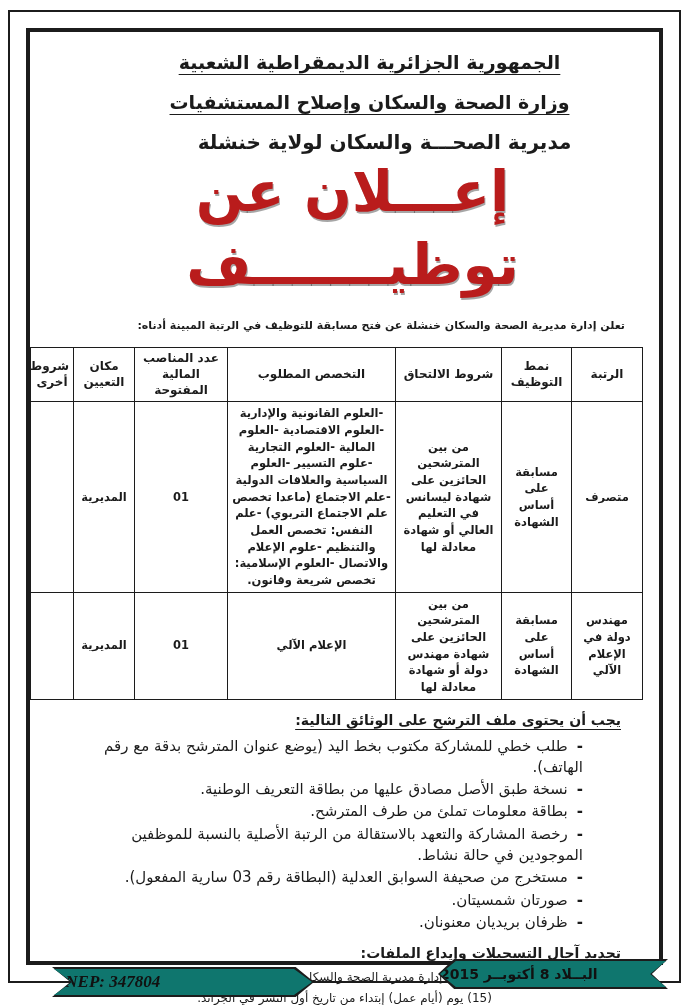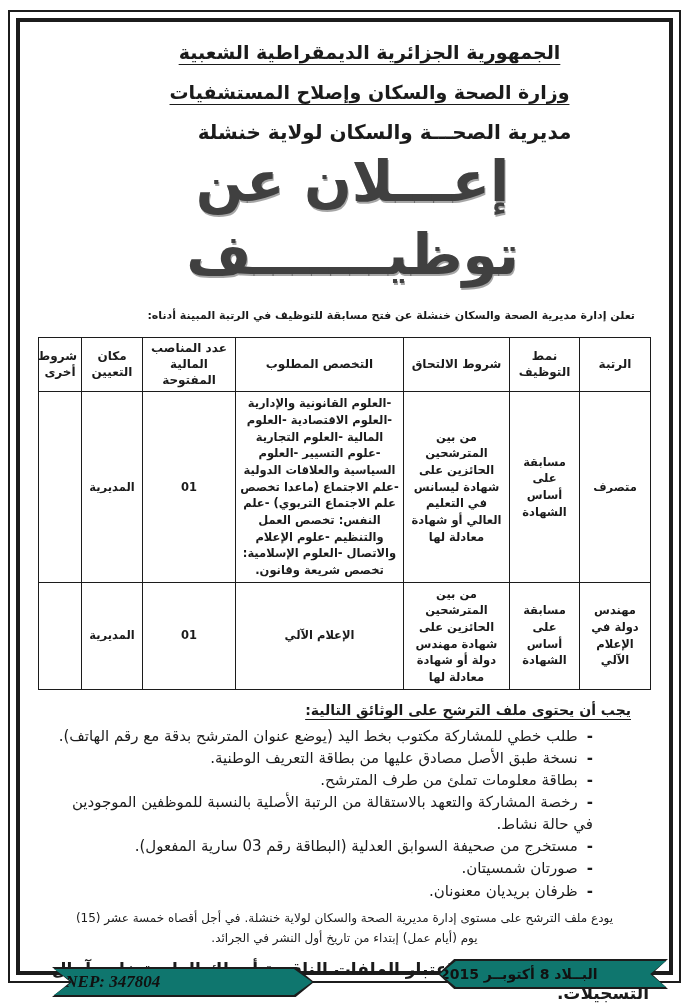--- a/index.html
+++ b/index.html
@@ -6,21 +6,21 @@
   html,body { width:689px; height:1005px; }
   body {
     background:#ffffff;
     font-family:"DejaVu Sans", sans-serif;
     color:#1b1b1b;
     position:relative;
     overflow:hidden;
   }
   .frame {
     position:absolute; left:8px; top:10px; width:673px; height:973px;
-    border:2px solid #1c1c1c; padding:6px;
+    border:2px solid #1c1c1c; padding:16px;
   }
   .frame-inner {
     width:100%; height:100%;
     border:4px solid #1c1c1c;
     position:relative;
     direction:rtl;
     padding:10px 16px 0 16px;
   }
   .gov-line {
     text-align:center; font-weight:bold; font-size:19px;
@@ -29,21 +29,21 @@
     margin-top:8px; line-height:1.35;
   }
   .gov-line.second { margin-top:14px; }
   .dir-line {
     text-align:center; font-weight:bold; font-size:20px;
     transform:translateX(40px);
     margin-top:15px;
   }
   .big-title {
     text-align:center; font-weight:bold; font-size:56px;
-    color:#404040;
+    color:#b91c1c;
     text-shadow:1px 2px 0 rgba(0,0,0,0.35);
     margin-top:2px; line-height:1.3;
     transform:translateX(8px);
   }
   .intro {
     font-size:11px; font-weight:bold; text-align:right;
     margin:16px 18px 0 10px; line-height:1.5;
   }
   table.jobs {
     width:612px; margin:13px auto 0 auto;
@@ -160,20 +160,21 @@
     <ul class="docs">
       <li>طلب خطي للمشاركة مكتوب بخط اليد (يوضع عنوان المترشح بدقة مع رقم الهاتف).</li>
       <li>نسخة طبق الأصل مصادق عليها من بطاقة التعريف الوطنية.</li>
       <li>بطاقة معلومات تملئ من طرف المترشح.</li>
       <li>رخصة المشاركة والتعهد بالاستقالة من الرتبة الأصلية بالنسبة للموظفين الموجودين في حالة نشاط.</li>
       <li>مستخرج من صحيفة السوابق العدلية (البطاقة رقم 03 سارية المفعول).</li>
       <li>صورتان شمسيتان.</li>
       <li>ظرفان بريديان معنونان.</li>
     </ul>
 
+    <div class="section-heading">تحديد آجال التسجيلات وإيداع الملفات:</div>
     <p class="deadline-body">يودع ملف الترشح على مستوى إدارة مديرية الصحة والسكان لولاية خنشلة. في أجل أقصاه خمسة عشر (15) يوم (أيام عمل) إبتداء من تاريخ أول النشر في الجرائد.</p>
 
     <p class="note">ملاحظة: لا تؤخذ بعين الاعتبار الملفات الناقصة أو تلك الواردة خارج آجال التسجيلات.</p>
 
   </div>
 </div>
 
 <div class="ribbon ribbon-anep">
   <div class="ribbon-shell point-right"></div>
   <div class="ribbon-fill point-right">

